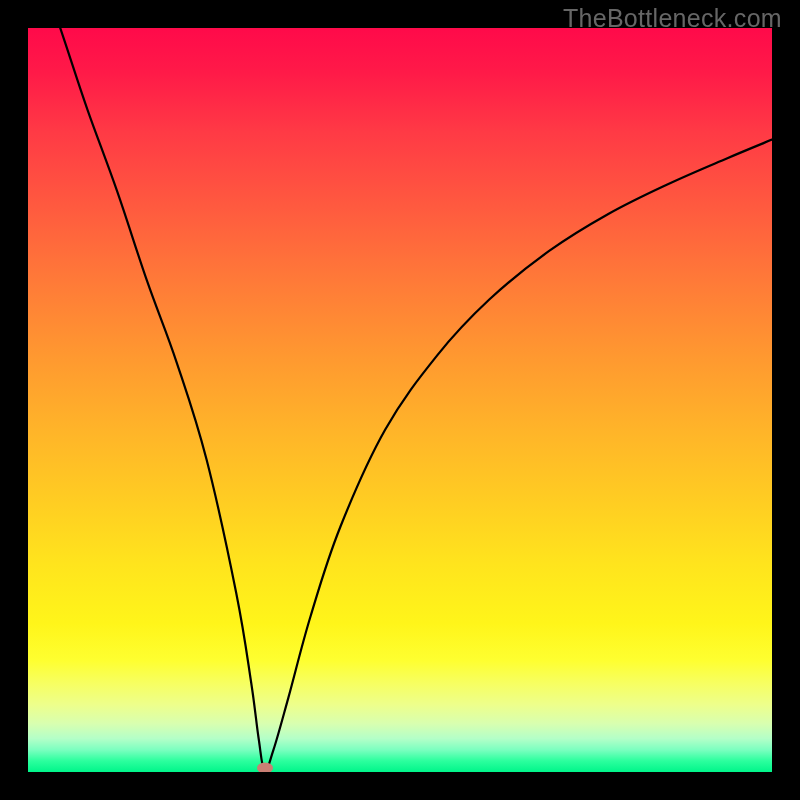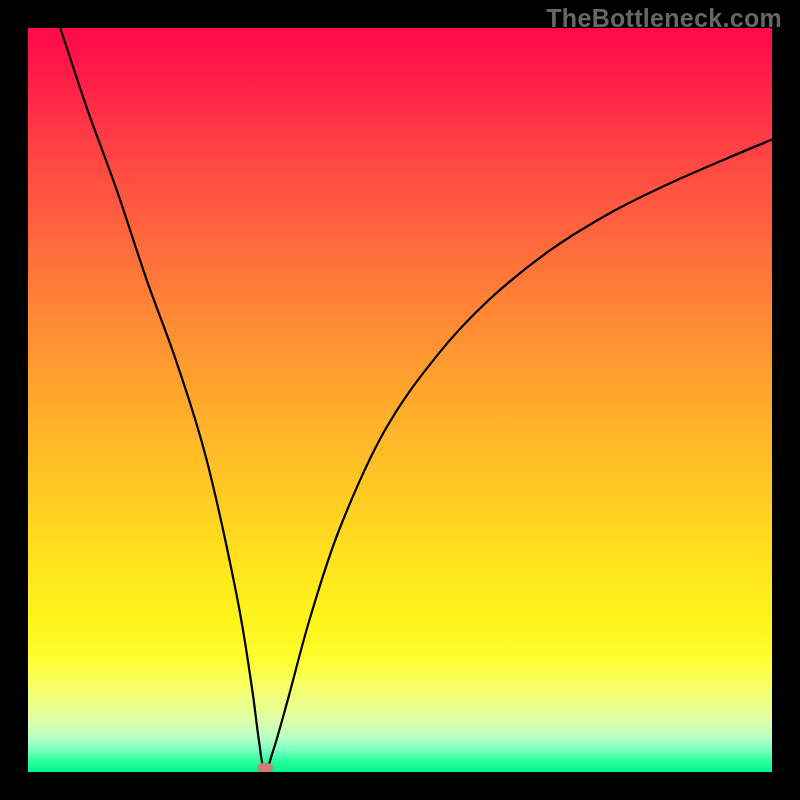--- a/index.html
+++ b/index.html
@@ -10,21 +10,21 @@
     position: relative;
     font-family: Arial, Helvetica, sans-serif;
     overflow: hidden;
   }
   .watermark {
     position: absolute;
     top: 4px;
     right: 18px;
     color: #666;
     font-size: 25px;
-    font-weight: 700;
+    font-weight: 400;
     letter-spacing: 0.3px;
     z-index: 10;
   }
   .plot-area {
     position: absolute;
     left: 28px;
     top: 28px;
     width: 744px;
     height: 744px;
     overflow: hidden;

